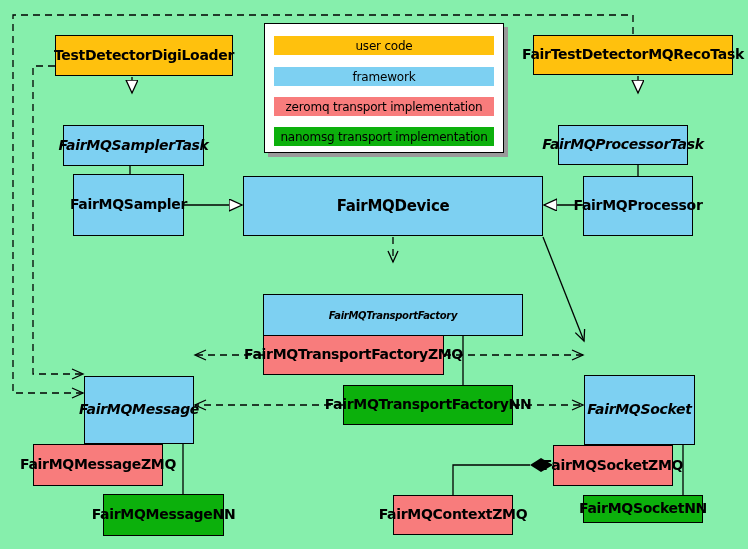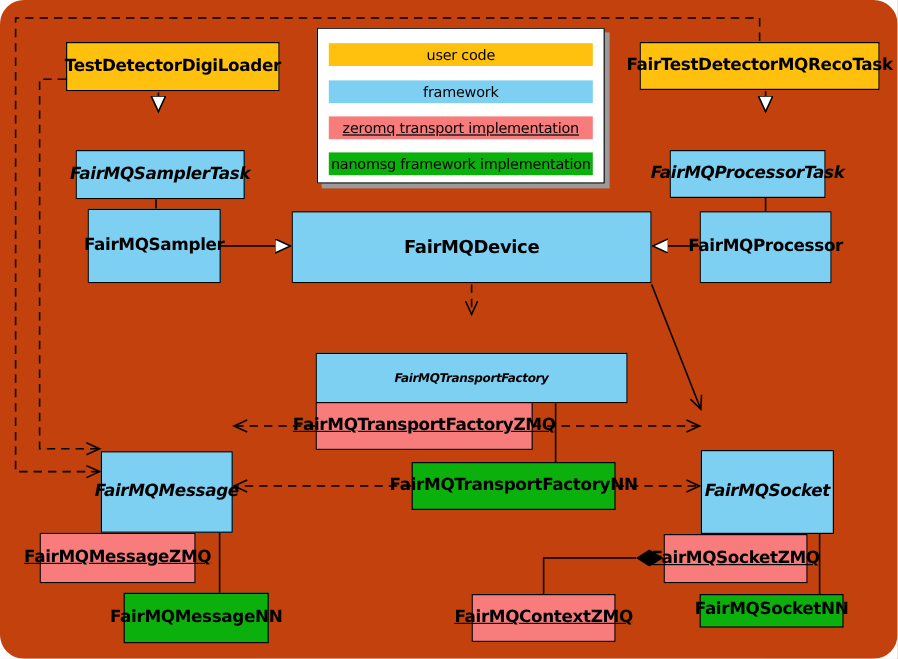--- a/index.html
+++ b/index.html
@@ -1,31 +1,30 @@
 <!DOCTYPE html>
 <html><head>
 <meta charset="utf-8">
 <style>
   html,body{margin:0;padding:0;background:#fff;}
   #canvas{
-    position:relative;width:748px;height:549px;background:#c2410c;overflow:hidden;
+    position:relative;width:748px;height:549px;background:#86efac;overflow:hidden;
     font-family:"DejaVu Sans",sans-serif;
-    border-radius:20px;
   }
   #wires{position:absolute;left:0;top:0;width:748px;height:549px;}
   .node{
     position:absolute;box-sizing:border-box;border:1.5px solid #000;
     display:flex;align-items:center;justify-content:center;text-align:center;
     font-weight:bold;font-size:14px;letter-spacing:-0.3px;color:#000;
     white-space:nowrap;line-height:1.1;
   }
   .abstract{font-style:italic;margin-top:30px;}
   .c-user{background:#FFC10D;}
   .c-fw{background:#7DD0F2;}
-  .c-zmq{background:#F87C7C;text-decoration:underline;}
+  .c-zmq{background:#F87C7C;}
   .c-nn{background:#0CB00C;}
   #legend{
     position:absolute;left:264px;top:23px;width:240px;height:130px;
     background:#fff;border:1.5px solid #000;box-sizing:border-box;
     box-shadow:4px 4px 0 #9a9a9a;
   }
   .legend-item{
     position:absolute;left:9px;width:220px;height:19px;
     display:flex;align-items:center;justify-content:center;
     font-size:12px;color:#000;letter-spacing:-0.2px;white-space:nowrap;
@@ -80,21 +79,21 @@
 
       <path d="M453,495 L453,465 L530,465"></path>
     </g>
     <polygon points="530,465 541,458 553,465 541,472" fill="#000"></polygon>
   </svg>
 
   <div id="legend">
     <div class="legend-item c-user" style="top:12px">user code</div>
     <div class="legend-item c-fw" style="top:43px">framework</div>
     <div class="legend-item c-zmq" style="top:73px">zeromq transport implementation</div>
-    <div class="legend-item c-nn" style="top:103px">nanomsg framework implementation</div>
+    <div class="legend-item c-nn" style="top:103px">nanomsg transport implementation</div>
   </div>
 
   <div class="node c-user" style="left:55px;top:35px;width:178px;height:41px">TestDetectorDigiLoader</div>
 
   <div class="node c-user" style="left:533px;top:35px;width:200px;height:40px">FairTestDetectorMQRecoTask</div>
 
   <div class="node c-fw abstract" style="left:63px;top:95px;width:141px;height:41px">FairMQSamplerTask</div>
 
   <div class="node c-fw abstract" style="left:558px;top:95px;width:130px;height:40px">FairMQProcessorTask</div>
 

